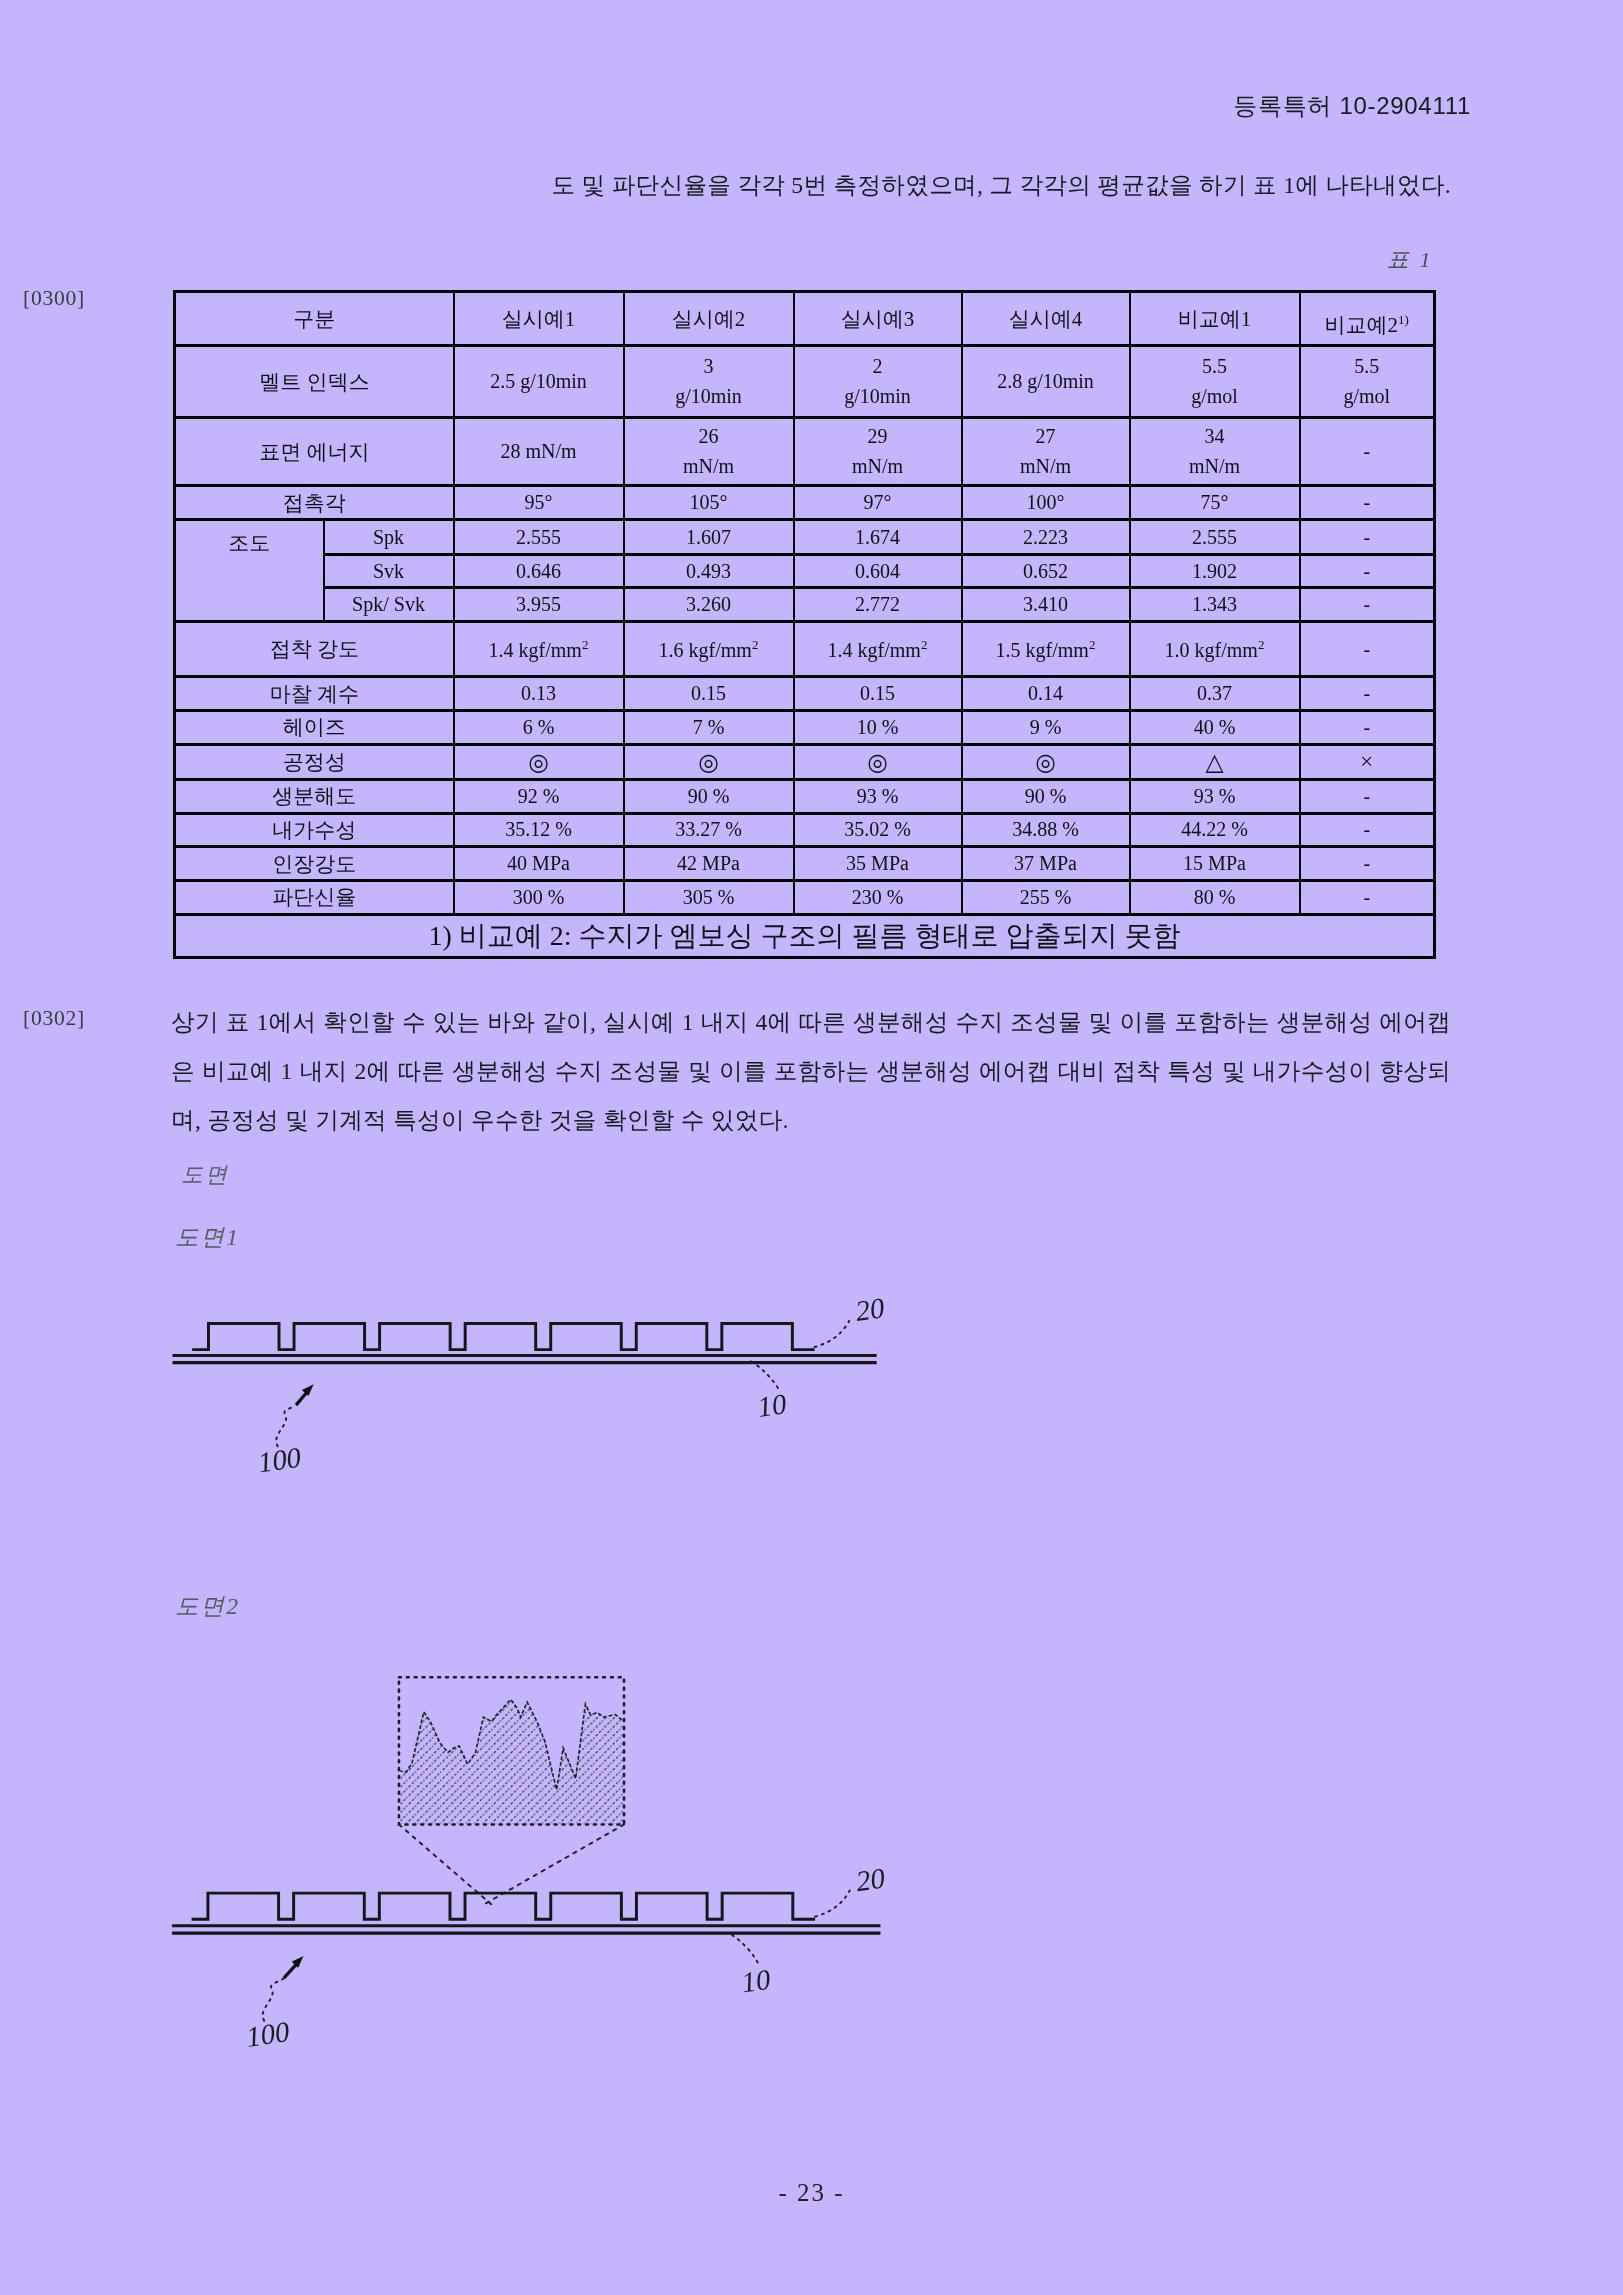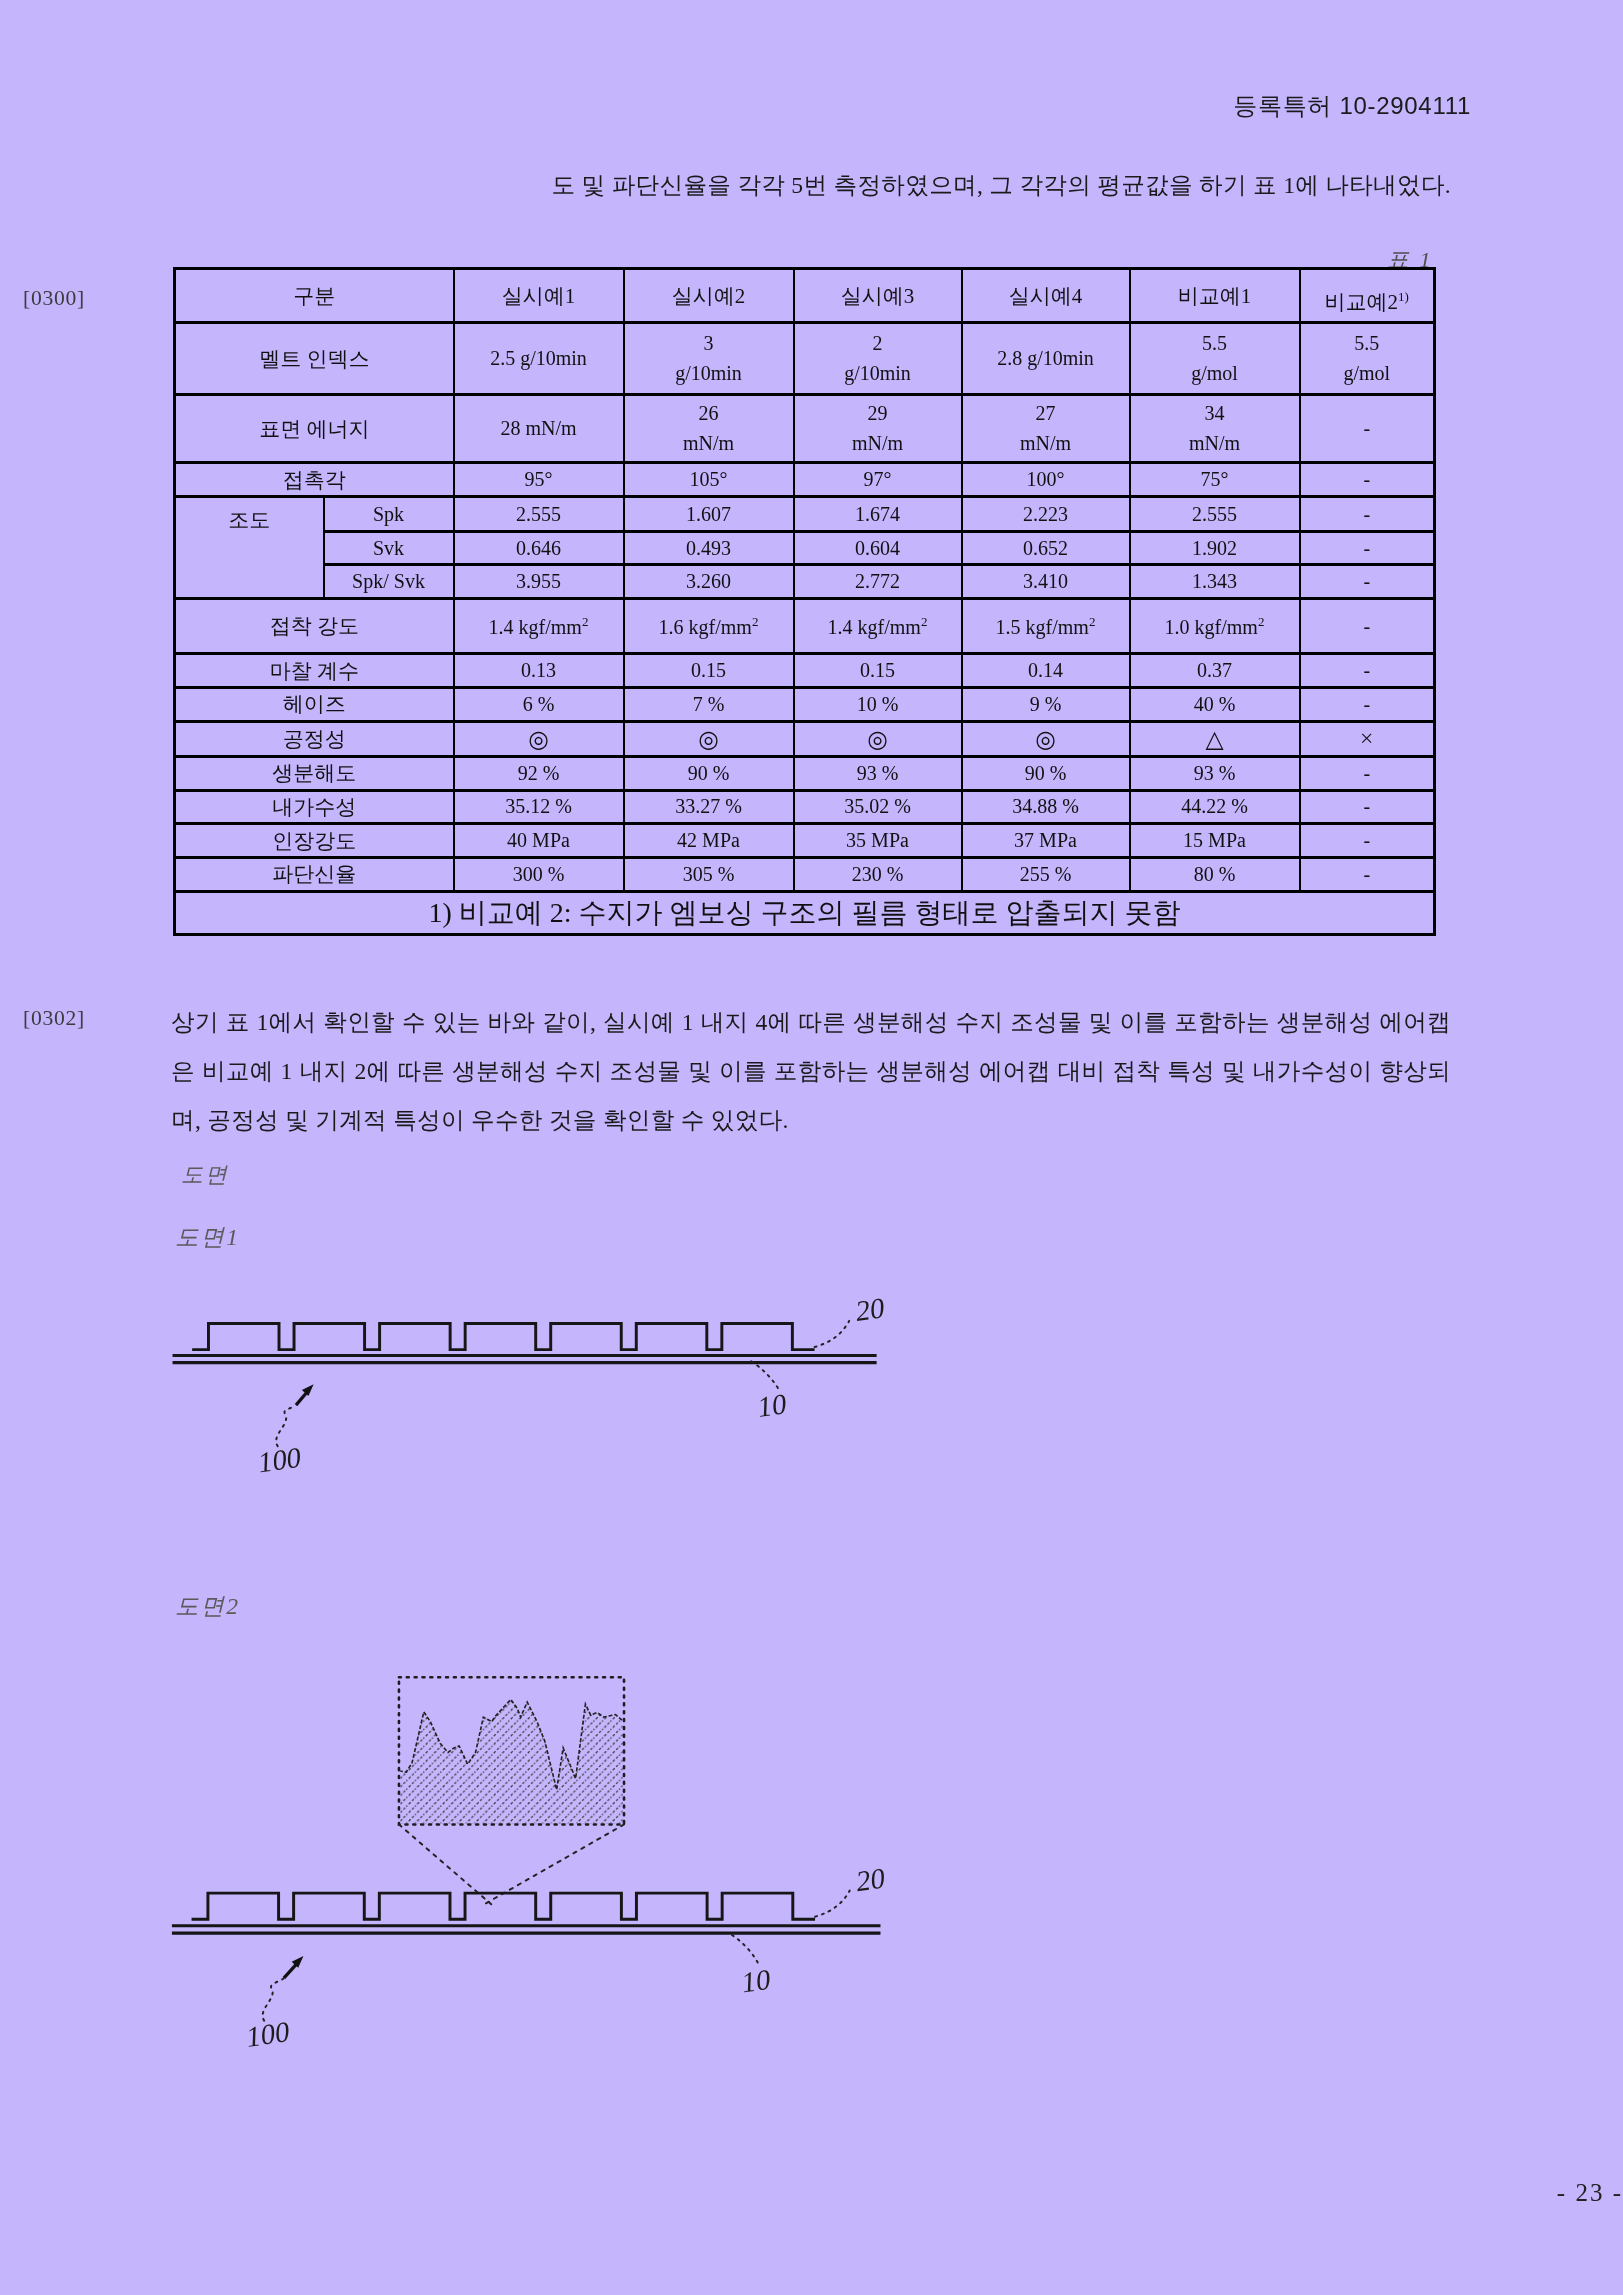--- a/index.html
+++ b/index.html
@@ -11,35 +11,35 @@
 
   .para{position:absolute;left:171px;width:1280px;font-size:23.6px;line-height:49px;
         letter-spacing:0.3px;text-align:justify;color:#1a1a1a;}
   .para.single{white-space:nowrap;text-align:right;}
   .pnum{position:absolute;left:23px;font-size:21.6px;color:#3c3c3c;letter-spacing:0.7px;}
 
   .sketch{position:absolute;font-style:italic;color:#5a5a5a;letter-spacing:2px;}
   .tbl-title{position:absolute;left:173px;width:1260px;top:245px;text-align:right;
              font-style:italic;font-size:22px;color:#4e4e4e;letter-spacing:2.6px;}
 
-  table.ptable{position:absolute;left:173px;top:267px;width:1260px;border-collapse:collapse;
+  table.ptable{position:absolute;left:173px;top:290px;width:1260px;border-collapse:collapse;
                table-layout:fixed;font-size:20px;color:#111;}
   table.ptable td{border:2px solid #000;border-top-width:3.3px;border-bottom-width:3.3px;
                   text-align:center;vertical-align:middle;padding:1.3px 2.6px;overflow:hidden;}
   table.ptable{border:3.3px solid #000;}
   td.lbl{font-size:21px;}
   td.top{vertical-align:top;padding-top:6.5px;}
   td.bot{vertical-align:bottom;padding-bottom:6.5px;}
   .l2{display:block;margin-top:7px;}
   sup{font-size:13px;}
   td.foot{ text-align:left;padding-left:7.9px;font-size:28px;}
 
   .fig{position:absolute;}
   .fig-num{font-style:italic;font-size:44px;fill:#1c1c1c;font-family:"Liberation Serif",serif;}
-  .pageno{position:absolute;left:0;top:2179px;width:1623px;text-align:right;
+  .pageno{position:absolute;left:0;top:2179px;width:1623px;text-align:center;
           font-size:25px;letter-spacing:2px;color:#222;}
 </style>
 </head>
 <body>
 
 <div class="page">
 
   <div class="hdr">등록특허 10-2904111</div>
 
   <div class="para single" style="top:161px;">도 및 파단신율을 각각 5번 측정하였으며, 그 각각의 평균값을 하기 표 1에 나타내었다.</div>

